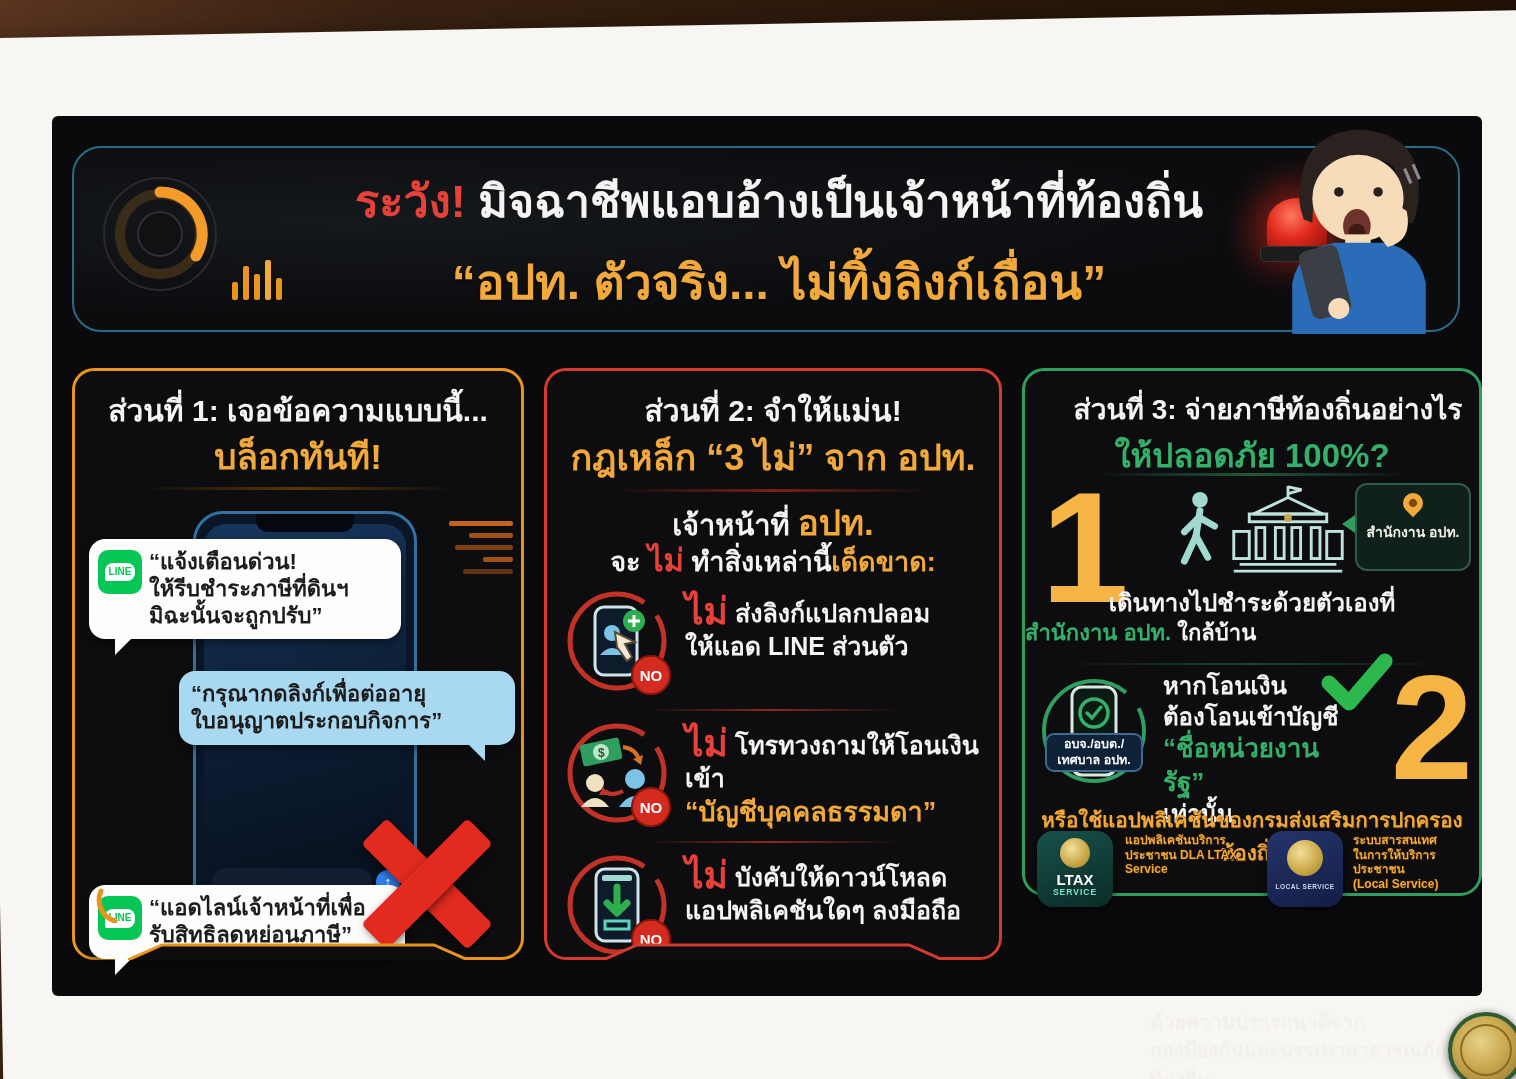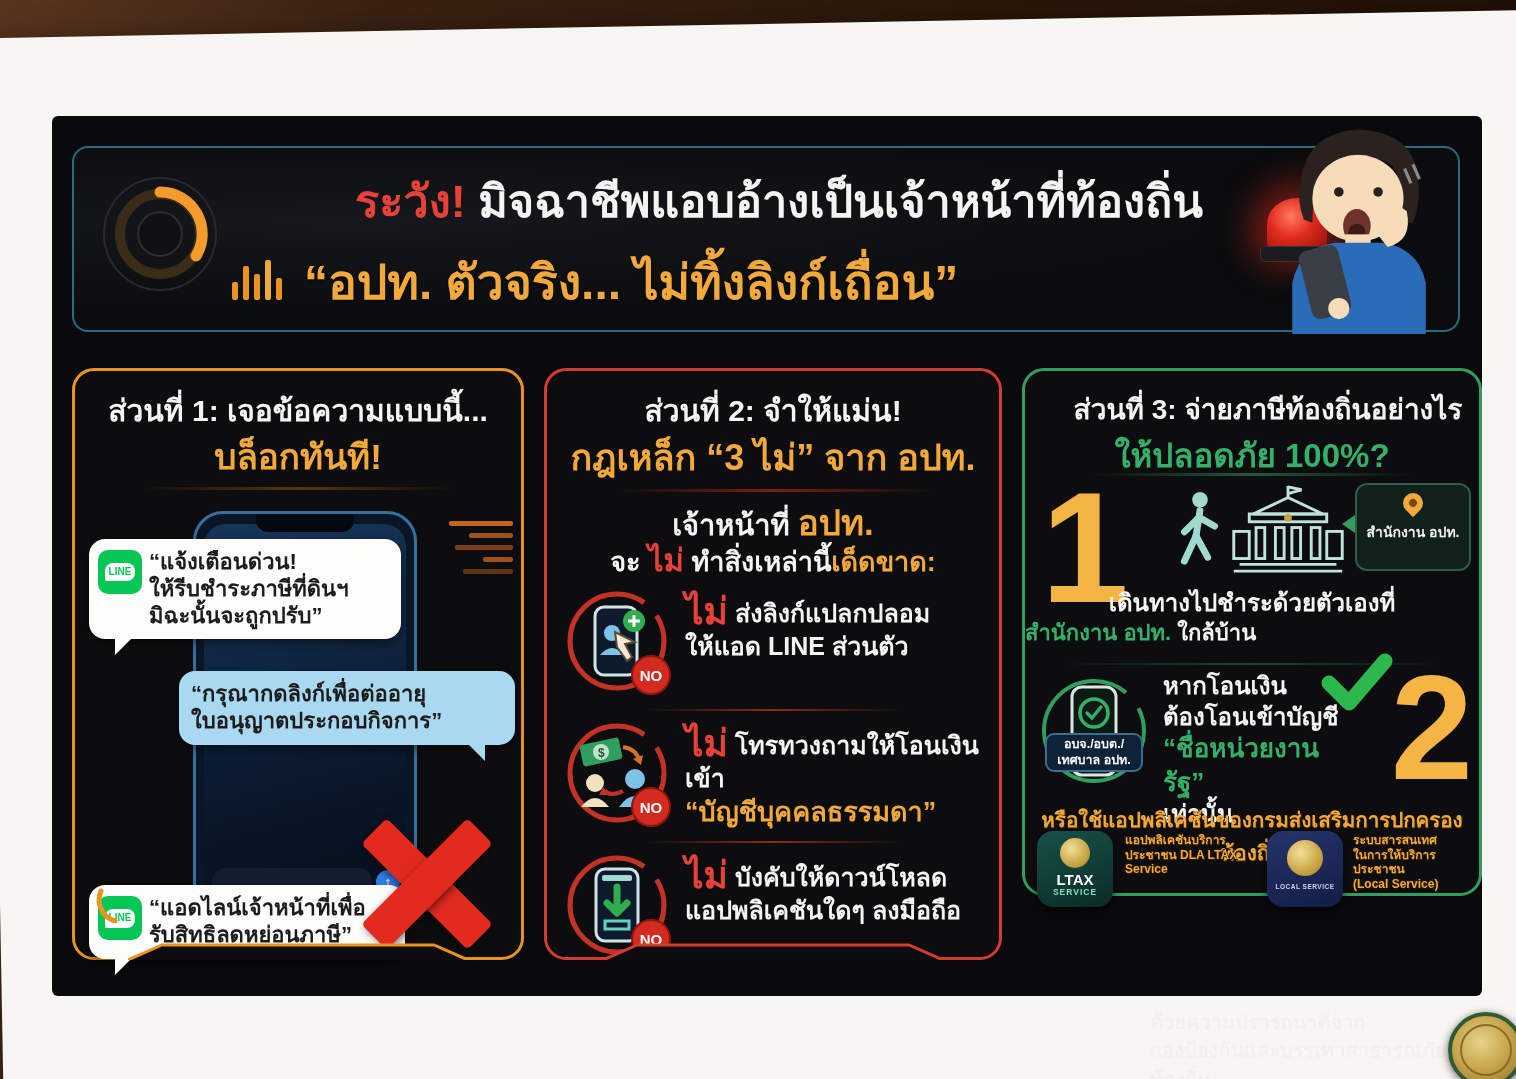--- a/index.html
+++ b/index.html
@@ -9,26 +9,26 @@
          font-family:"Liberation Sans","DejaVu Sans",sans-serif;}
   .abs{position:absolute;}
   .pre{white-space:pre-line;}
   
   #paper{left:-16px;top:24px;width:1552px;height:1130px;background:#f8f6f2;
          transform:rotate(-1.05deg);transform-origin:50% 0;
          box-shadow:0 8px 34px rgba(0,0,0,.55);}
   
   #poster{left:52px;top:116px;width:1430px;height:880px;background:#0a0a0c;border-radius:6px;}
   
-  #hcard{left:20px;top:30px;width:1388px;height:186px;border:2px solid #2a6a85;border-radius:16px;
+  #hcard{left:20px;top:30px;width:1388px;height:186px;border:2px solid #2a6a85;border-radius:29px;
          background:radial-gradient(ellipse at 20% 40%,#15181c 0%,#0b0c0e 60%);}
   .h-line1{left:205px;top:28px;width:1000px;text-align:center;font-weight:bold;font-size:45px;line-height:1.15;}
   .h-alert{color:#e8413a;}
   .h-white{color:#f4f4f2;}
-  .h-line2{left:230px;top:96px;width:950px;text-align:left;font-weight:bold;font-size:48px;color:#f2a93b;
+  .h-line2{left:230px;top:96px;width:950px;text-align:center;font-weight:bold;font-size:48px;color:#f2a93b;
            text-shadow:0 2px 3px rgba(0,0,0,.6);}
   
   #gauge{left:22px;top:22px;}
   #eq{left:158px;top:112px;display:flex;align-items:flex-end;gap:5px;}
   #eq i{display:block;width:6px;background:#e8941f;border-radius:2px;}
   
   #siren{left:1186px;top:44px;width:74px;height:78px;}
   #siren .dome{position:absolute;left:7px;top:6px;width:60px;height:52px;border-radius:50% 50% 14% 14%;
         background:radial-gradient(circle at 40% 35%,#ff7a60 0%,#e02a1d 45%,#8c120b 100%);
         box-shadow:0 0 34px 14px rgba(255,46,28,.45);}

